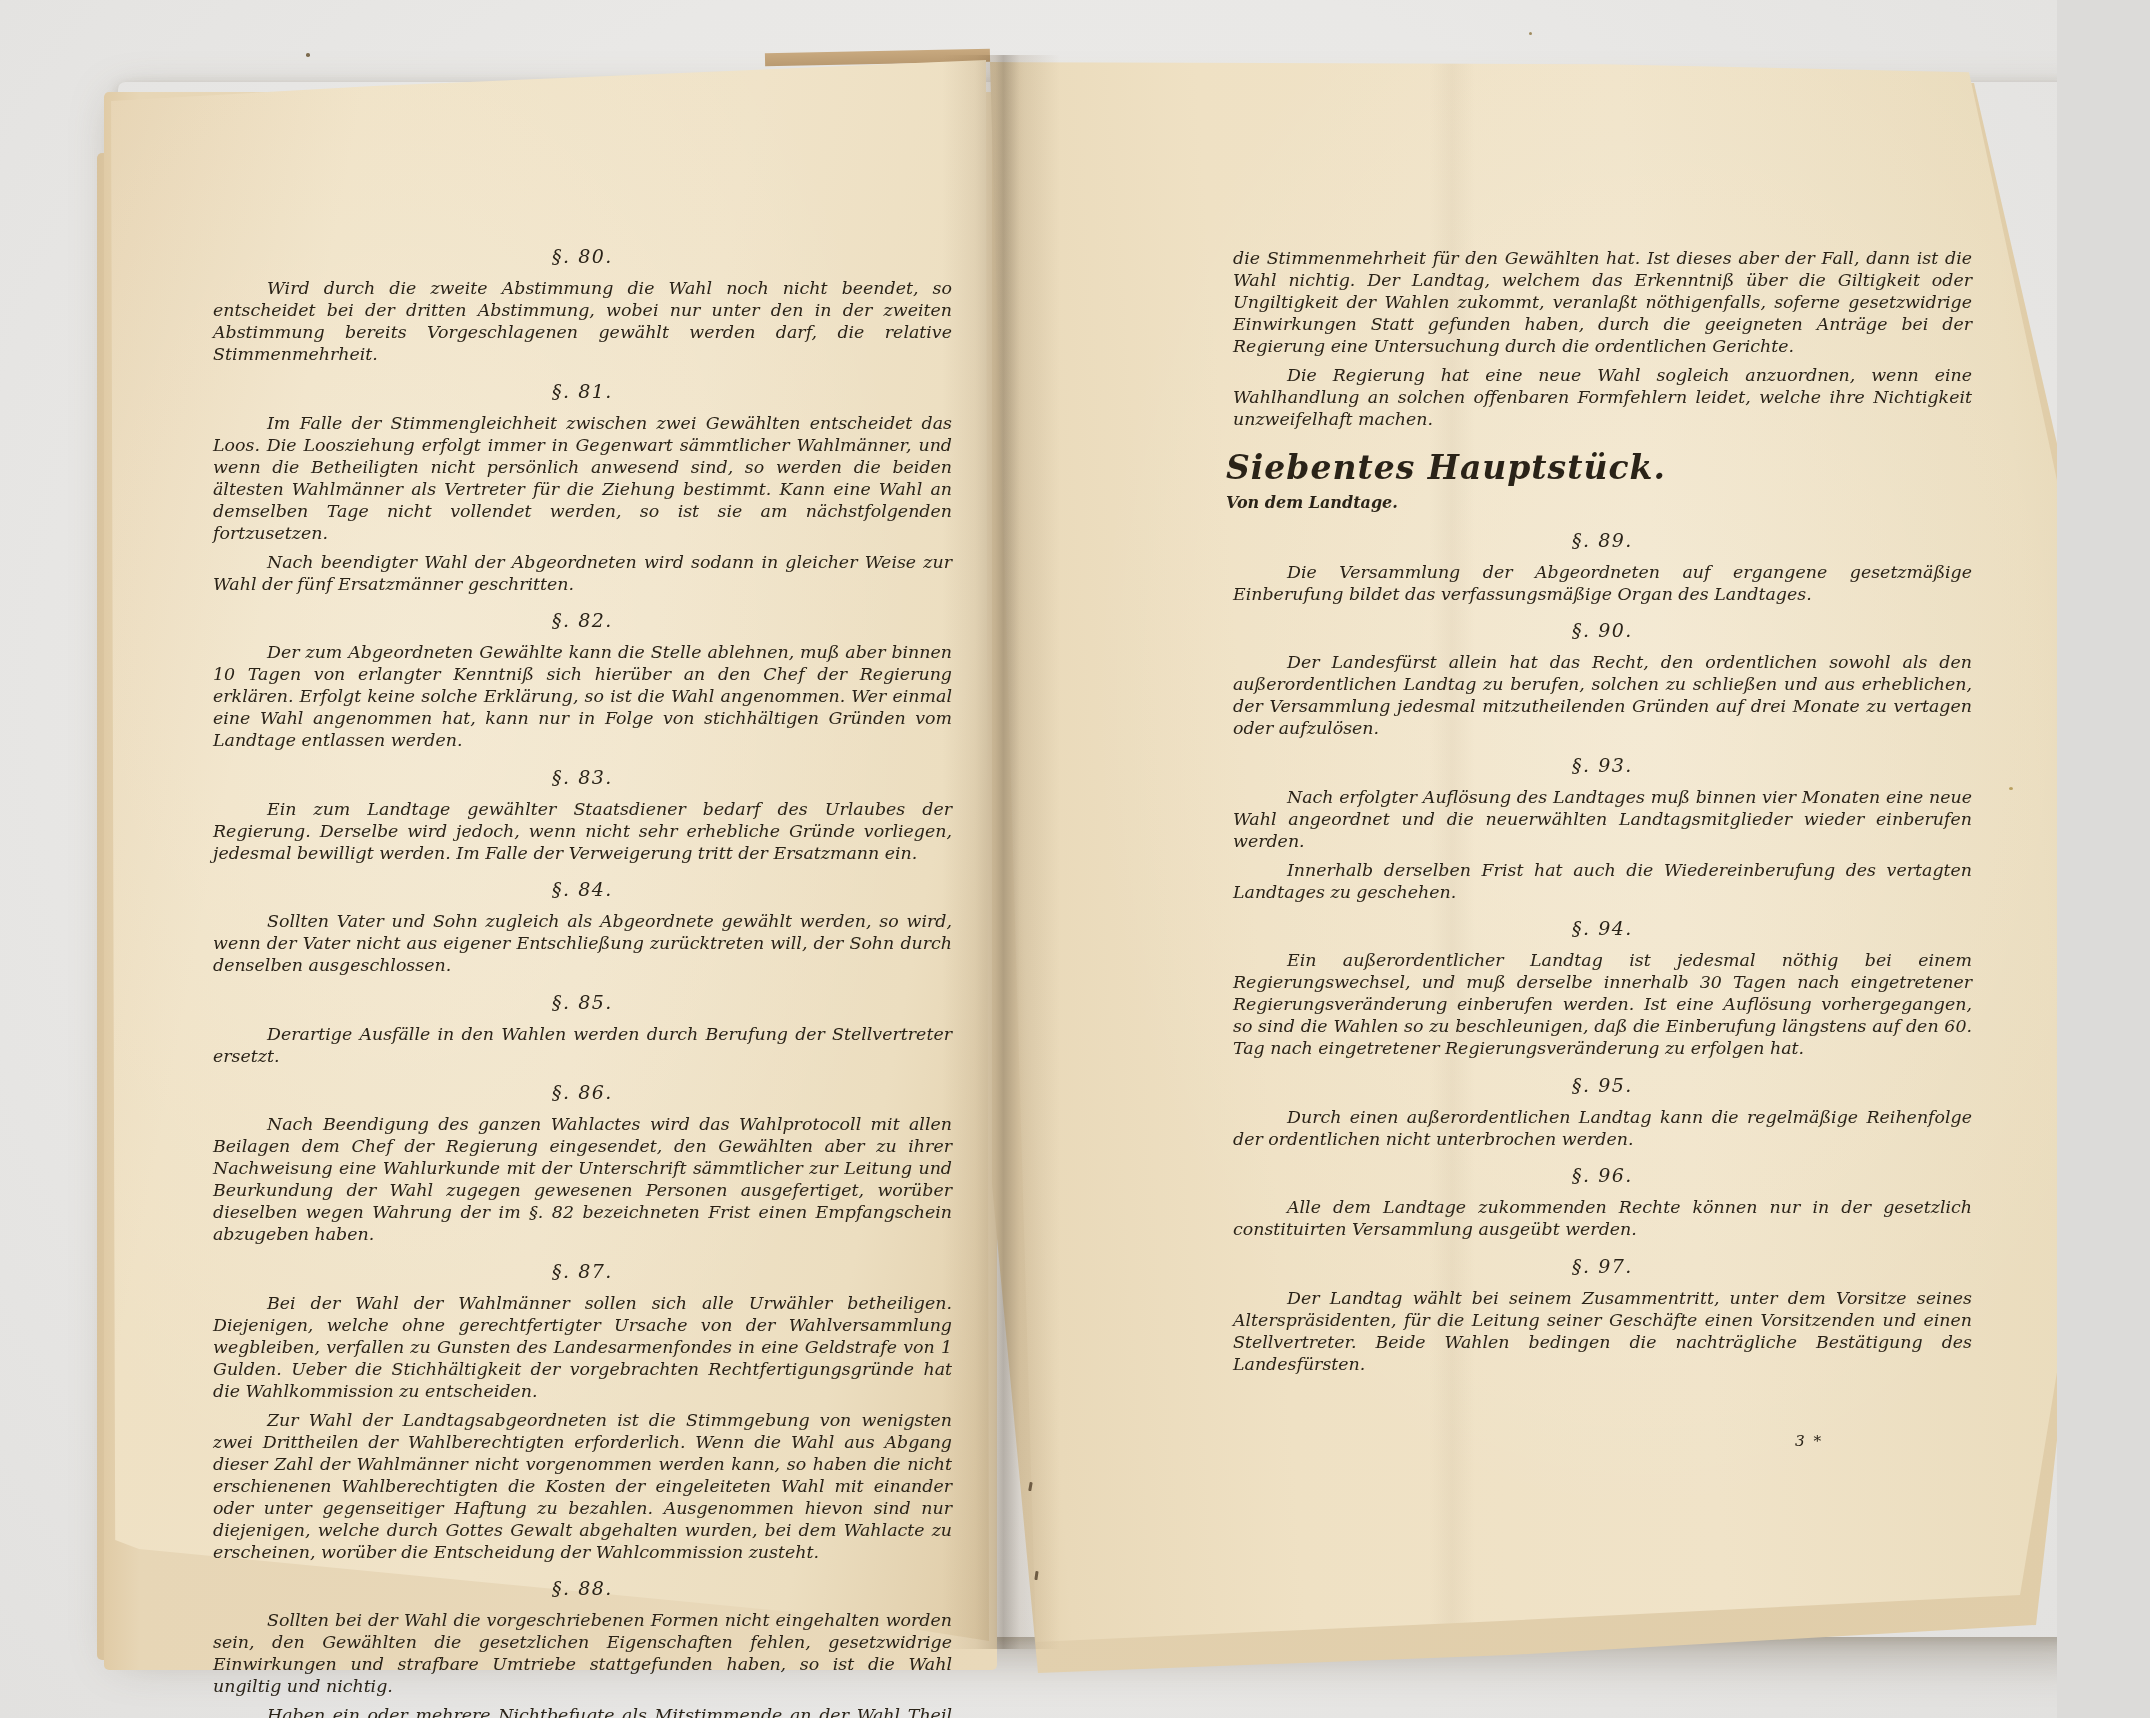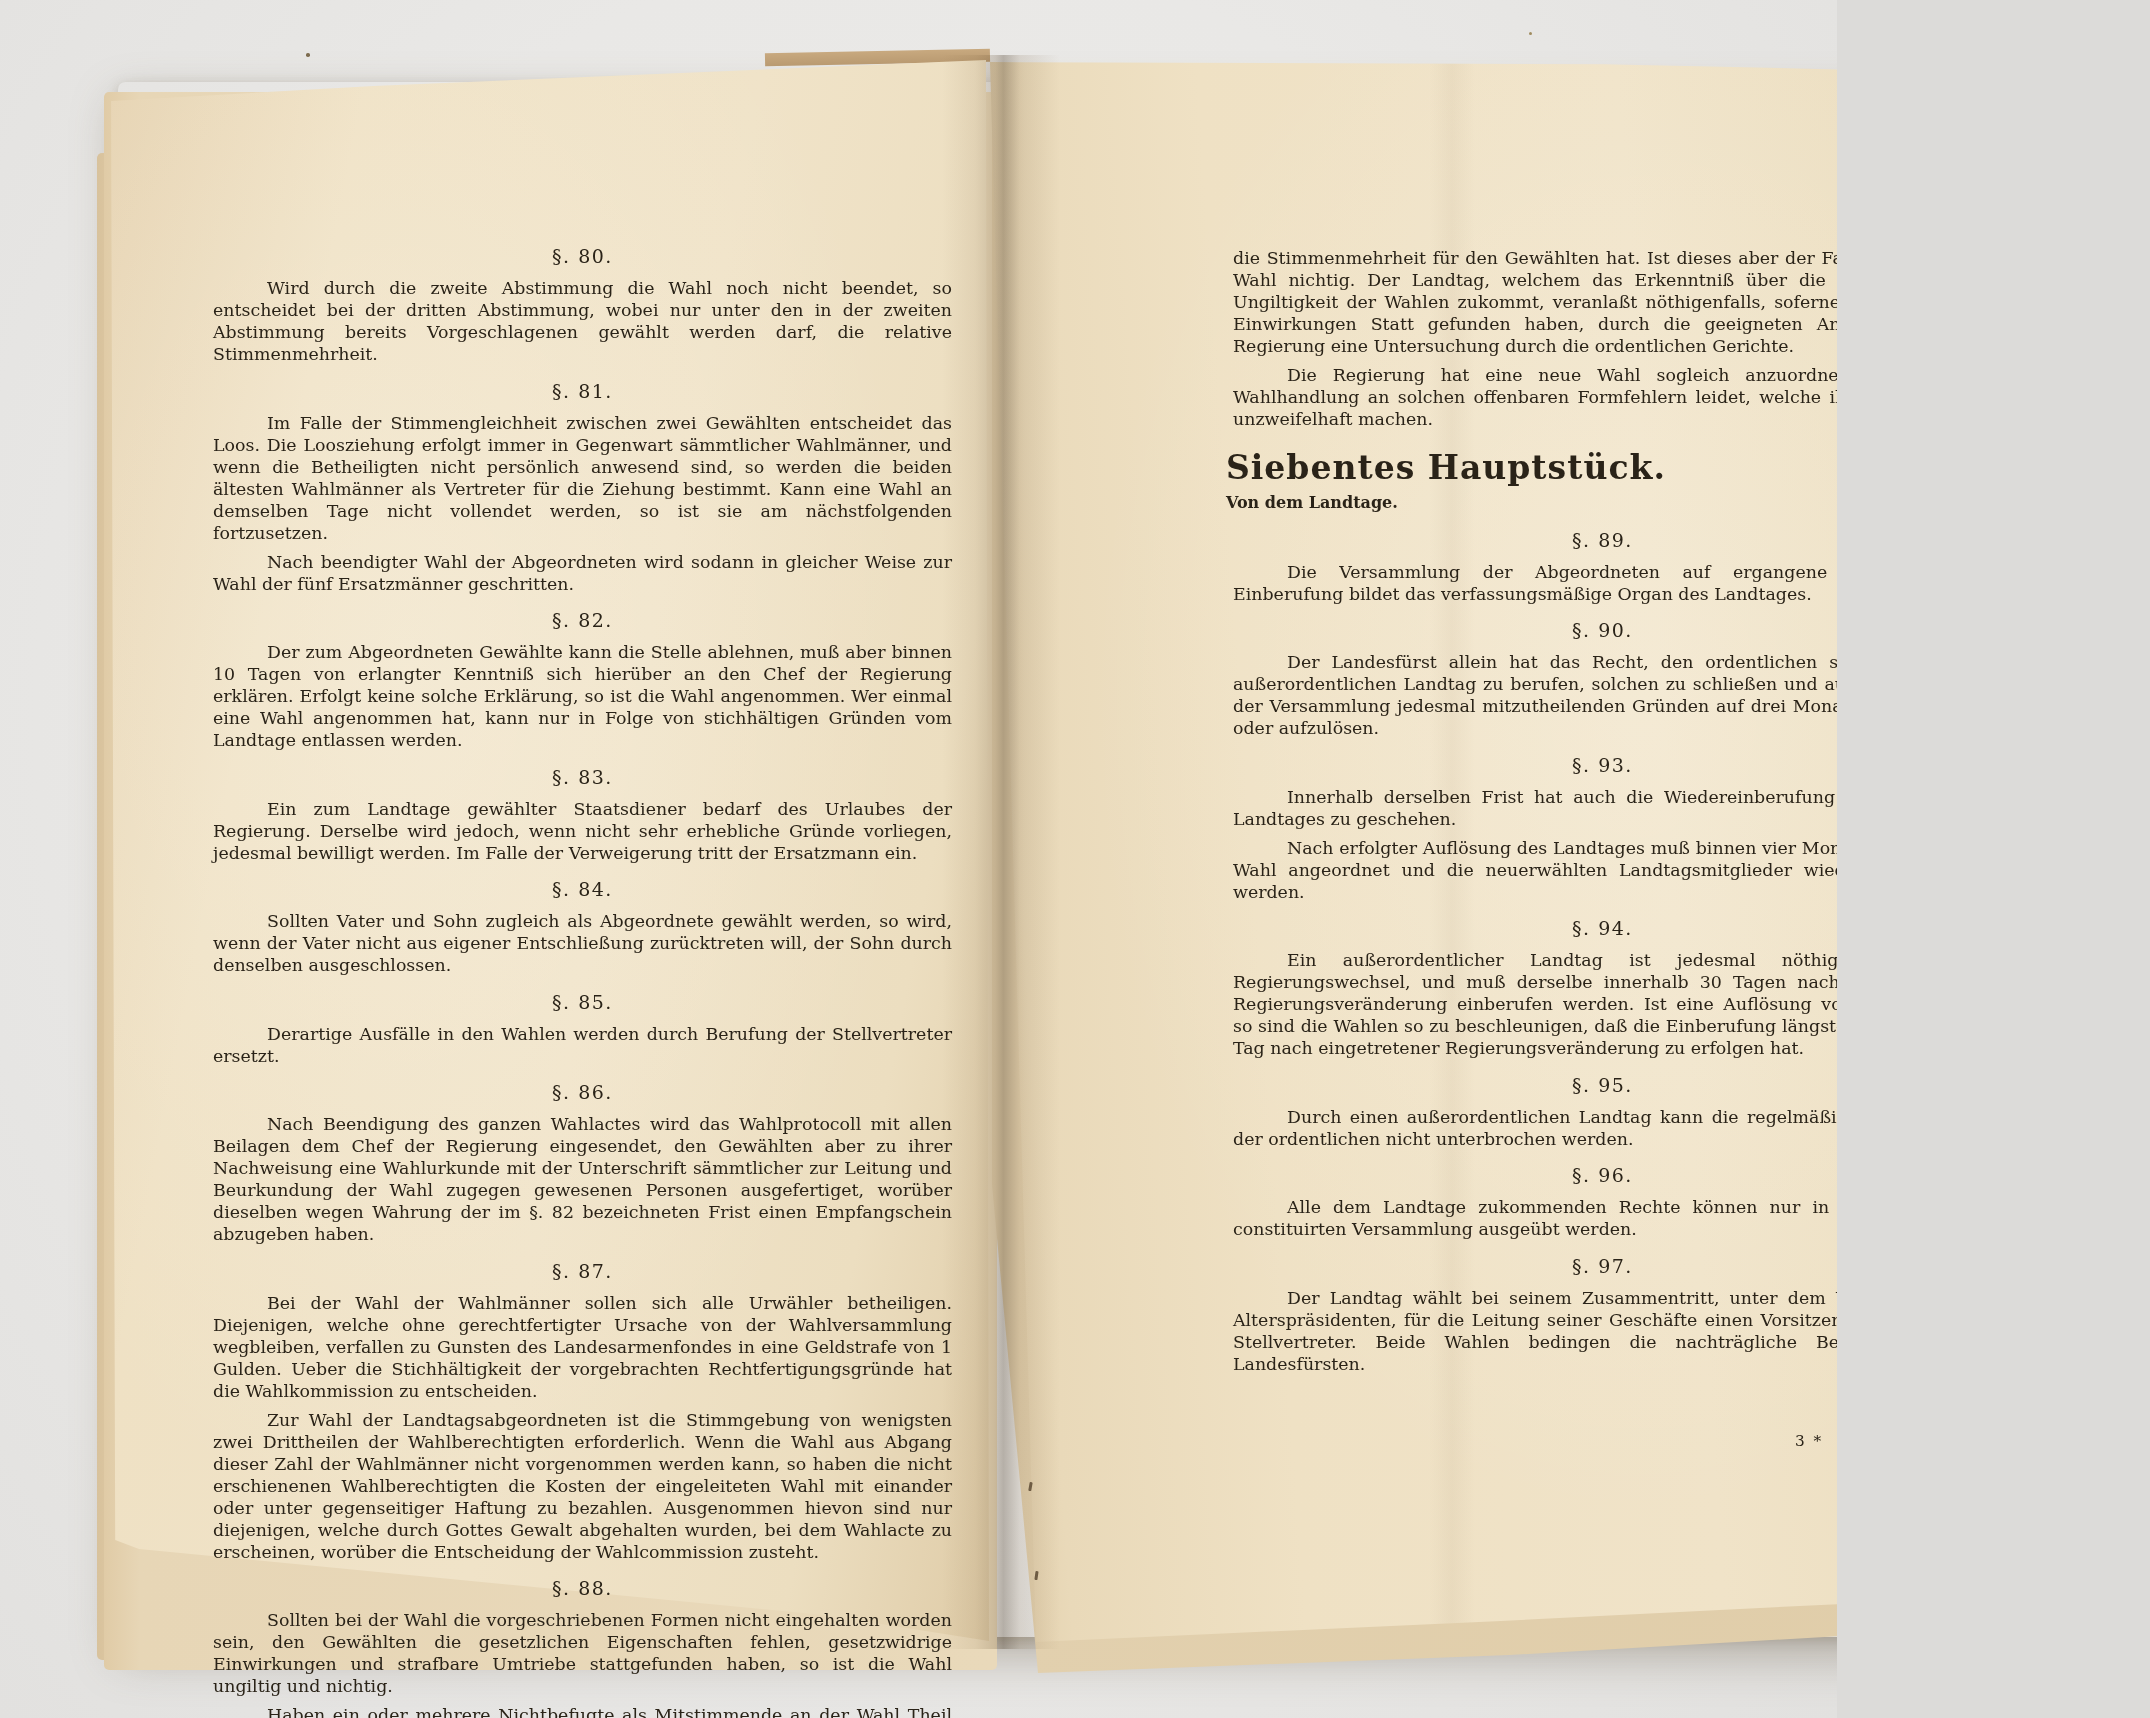--- a/index.html
+++ b/index.html
@@ -1,22 +1,23 @@
 <!DOCTYPE html>
 <html style="font-size:8.2px"><head>
 <meta charset="utf-8">
 <style>
   html,body{margin:0;padding:0;}
   body{background:#dcdbd9;}
   .stage{
     position:relative;
-    width:1837px;height:1718px;
+    width:2057px;height:1718px;
     background:radial-gradient(ellipse at 50% 42%, #ecebe9 0%, #e9e8e6 55%, #e2e1df 100%);
     overflow:hidden;
     font-family:"DejaVu Serif","Liberation Serif",serif;
+    font-style:italic;
   }
   
   .stack-shadow{
     position:absolute;left:118px;top:82px;width:1980px;height:1555px;
     border-radius:7.2px;
     box-shadow:0 19.4px 46px rgba(110,98,78,.40), 0 3.1px 11.3px rgba(110,98,78,.25);
     background:transparent;
   }
   .sheet{position:absolute;}
   .undersheet-left2{
@@ -190,22 +191,22 @@
 
     <div>
       <div class="sec-head">§. 90.</div>
       <p class="indent">Der Landesfürst allein hat das Recht, den ordentlichen sowohl als den außerordentlichen Landtag zu berufen, solchen zu schließen und aus erheblichen, der Versammlung jedesmal mitzutheilenden Gründen auf drei Monate zu vertagen oder aufzulösen.</p>
     </div>
 
 
 
     <div>
       <div class="sec-head">§. 93.</div>
+      <p class="indent">Nach erfolgter Auflösung des Landtages muß binnen vier Monaten eine neue Wahl angeordnet und die neuerwählten Landtagsmitglieder wieder einberufen werden.</p>
       <p class="indent">Innerhalb derselben Frist hat auch die Wiedereinberufung des vertagten Landtages zu geschehen.</p>
-      <p class="indent">Nach erfolgter Auflösung des Landtages muß binnen vier Monaten eine neue Wahl angeordnet und die neuerwählten Landtagsmitglieder wieder einberufen werden.</p>
     </div>
 
     <div>
       <div class="sec-head">§. 94.</div>
       <p class="indent">Ein außerordentlicher Landtag ist jedesmal nöthig bei einem Regierungswechsel, und muß derselbe innerhalb 30 Tagen nach eingetretener Regierungsveränderung einberufen werden. Ist eine Auflösung vorhergegangen, so sind die Wahlen so zu beschleunigen, daß die Einberufung längstens auf den 60. Tag nach eingetretener Regierungsveränderung zu erfolgen hat.</p>
     </div>
 
     <div>
       <div class="sec-head">§. 95.</div>
       <p class="indent">Durch einen außerordentlichen Landtag kann die regelmäßige Reihenfolge der ordentlichen nicht unterbrochen werden.</p>

